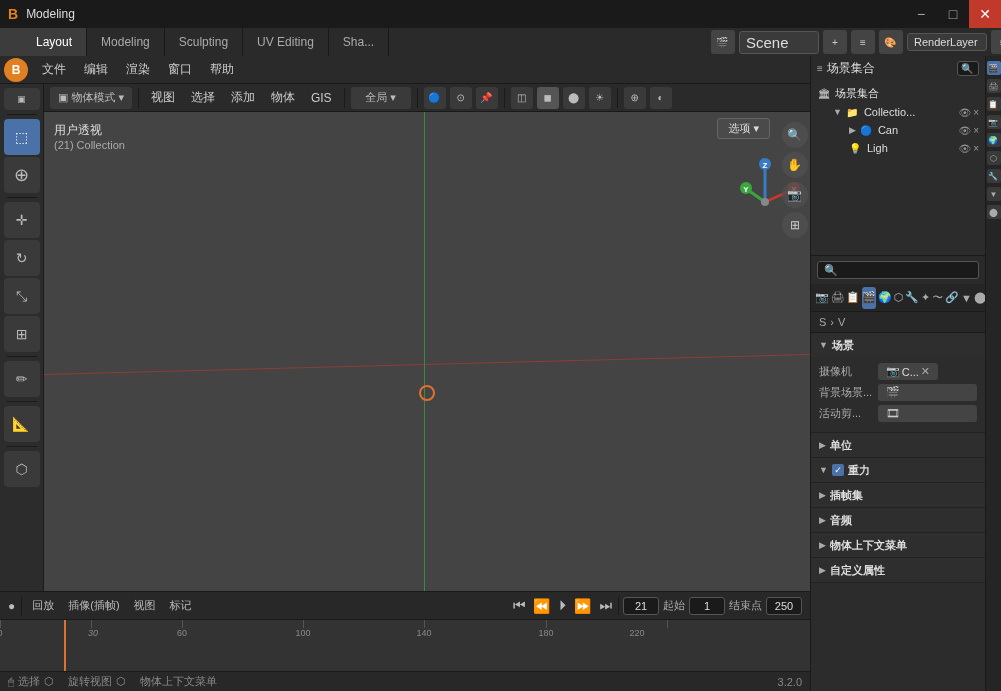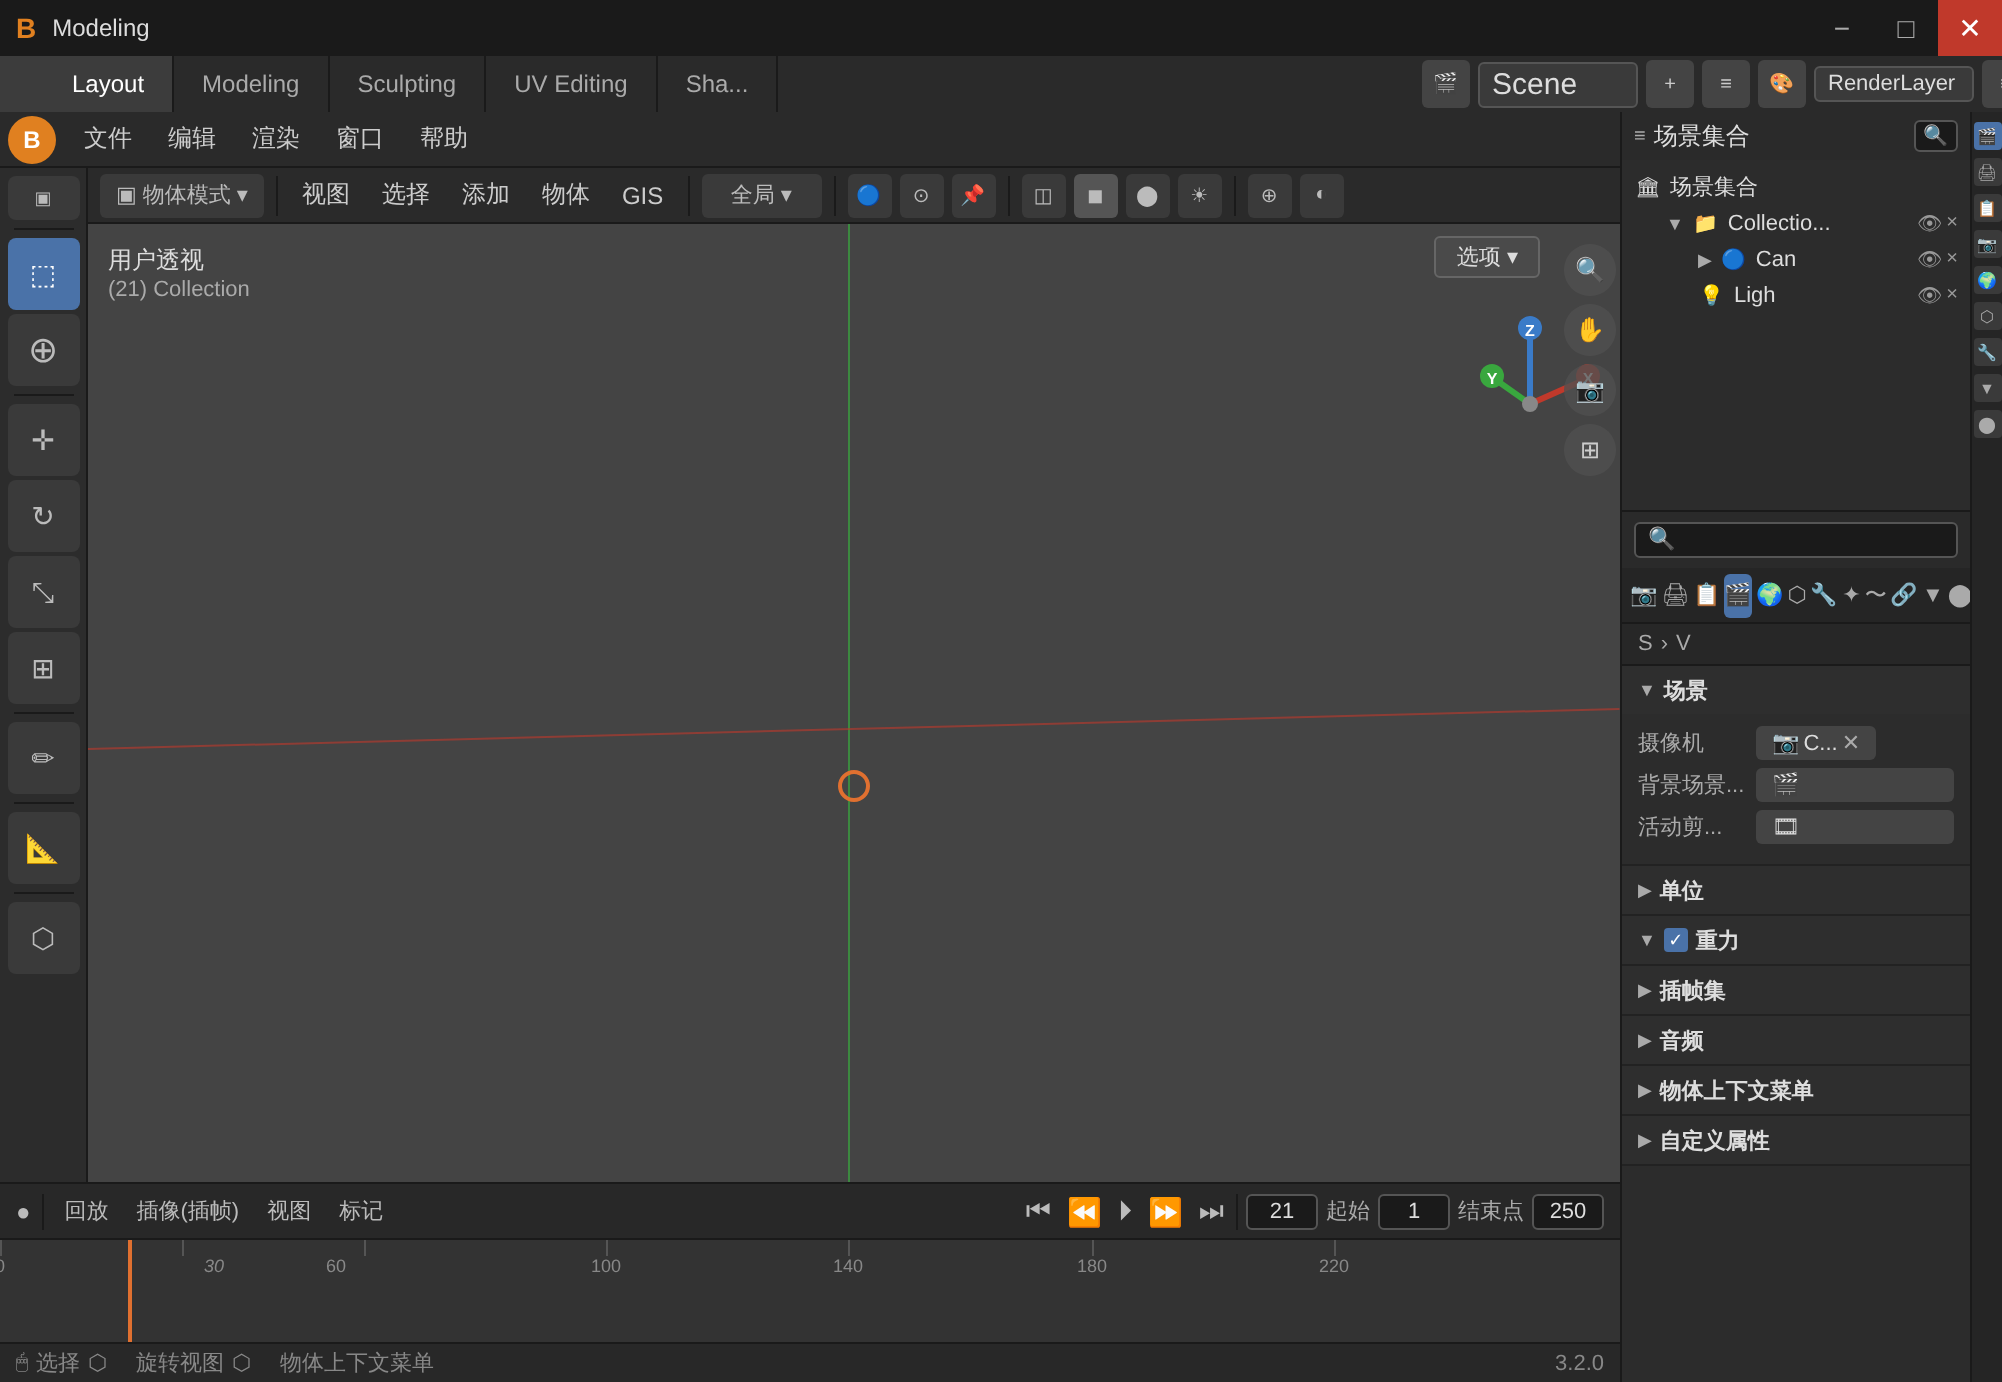--- a/index.html
+++ b/index.html
@@ -296,31 +296,31 @@
             <input class="tl-frame-input" type="text" value="1" style="">
             <div class="tl-label">结束点</div>
             <input class="tl-frame-input" type="text" value="250" style="">
           </div>
         </div>
         <div id="timeline-bar">
 
           <div class="tl-tick" style="left:0px;"></div>
           <div class="tl-tick-label" style="left:0px;">0</div>
           <div class="tl-tick" style="left:91px;"></div>
-          <div class="tl-tick-label" style="left:107px;font-style:italic;">30</div>
+          <div class="tl-tick-label" style="left:93px;font-style:italic;">30</div>
           <div class="tl-tick" style="left:182px;"></div>
-          <div class="tl-tick-label" style="left:168px;">60</div>
+          <div class="tl-tick-label" style="left:182px;">60</div>
           <div class="tl-tick" style="left:303px;"></div>
           <div class="tl-tick-label" style="left:303px;">100</div>
           <div class="tl-tick" style="left:424px;"></div>
           <div class="tl-tick-label" style="left:424px;">140</div>
           <div class="tl-tick" style="left:546px;"></div>
           <div class="tl-tick-label" style="left:546px;">180</div>
           <div class="tl-tick" style="left:667px;"></div>
-          <div class="tl-tick-label" style="left:667px;">220</div>
+          <div class="tl-tick-label" style="left:637px;">220</div>
 
           <div class="tl-playhead" style="left:64px;"></div>
         </div>
       </div>
 
       <div id="timeline-bottom">
         <span style="color:#aaa;font-size:10px;">🖱</span>
         <span>选择</span>
         <span style="width:20px;display:inline-block;">⬡</span>
         <span>旋转视图</span>

